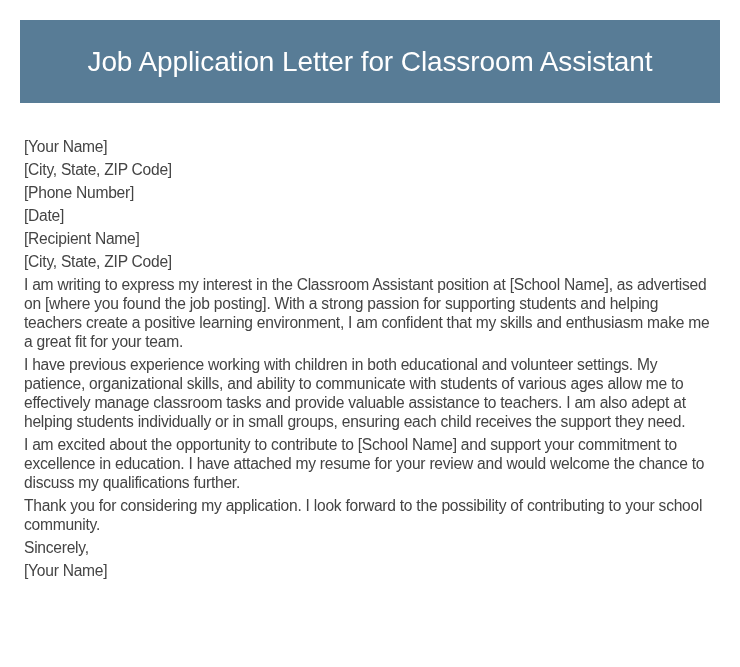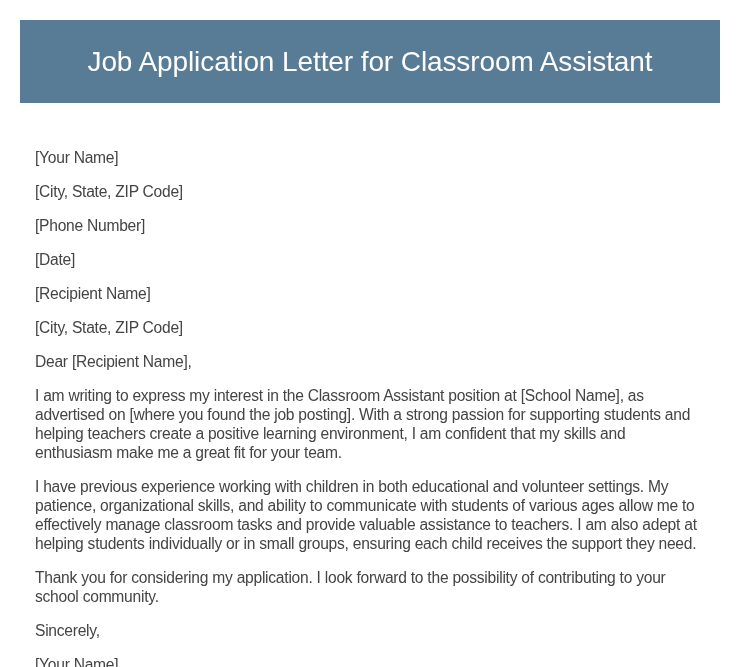--- a/index.html
+++ b/index.html
@@ -37,36 +37,36 @@
       position: absolute;
       left: 20px;
       top: 133px;
       width: 700px;
       color: #444444;
       font-size: 15.6px;
       line-height: 19px;
       letter-spacing: -0.25px;
     }
     .letter p {
-      margin: 15px;
+      margin: 4px;
     }
   </style>
 </head>
 <body>
 
 <div class="header">
   <h1>Job Application Letter for Classroom Assistant</h1>
 </div>
 
 <div class="letter">
   <p>[Your Name]</p>
   <p>[City, State, ZIP Code]</p>
   <p>[Phone Number]</p>
   <p>[Date]</p>
   <p>[Recipient Name]</p>
   <p>[City, State, ZIP Code]</p>
-  <p>Dear [Recipient Name],</p>
   <p>I am writing to express my interest in the Classroom Assistant position at [School Name], as advertised on [where you found the job posting]. With a strong passion for supporting students and helping teachers create a positive learning environment, I am confident that my skills and enthusiasm make me a great fit for your team.</p>
   <p>I have previous experience working with children in both educational and volunteer settings. My patience, organizational skills, and ability to communicate with students of various ages allow me to effectively manage classroom tasks and provide valuable assistance to teachers. I am also adept at helping students individually or in small groups, ensuring each child receives the support they need.</p>
+  <p>I am excited about the opportunity to contribute to [School Name] and support your commitment to excellence in education. I have attached my resume for your review and would welcome the chance to discuss my qualifications further.</p>
   <p>Thank you for considering my application. I look forward to the possibility of contributing to your school community.</p>
   <p>Sincerely,</p>
   <p>[Your Name]</p>
 </div>
 
 </body></html>

